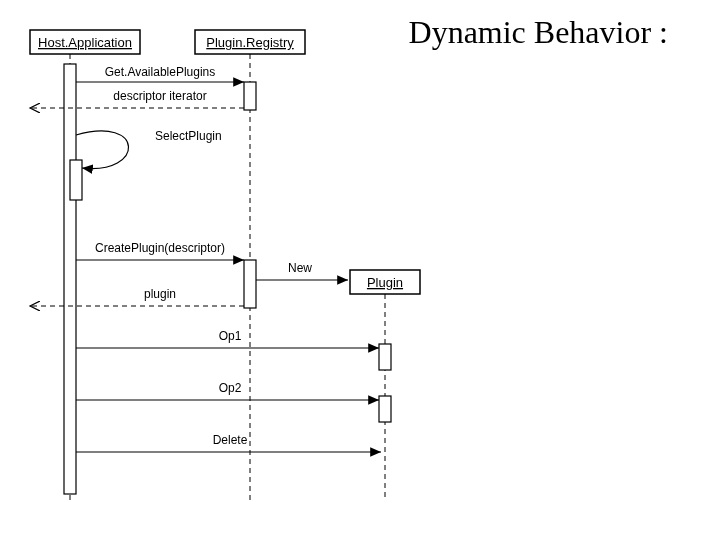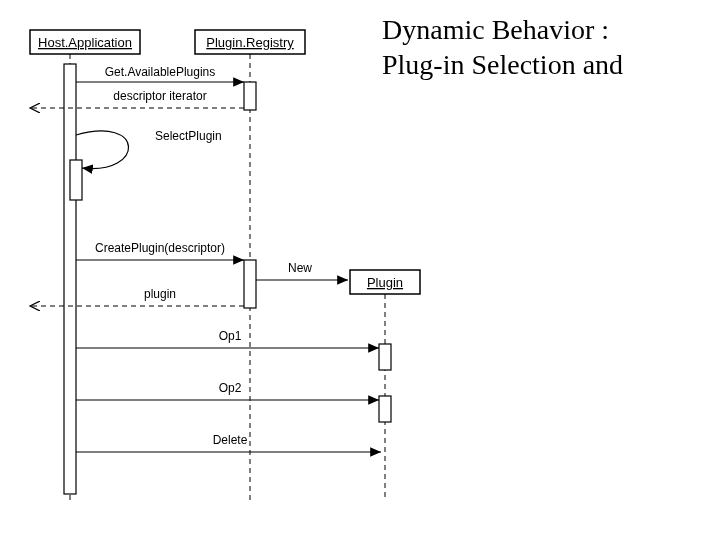--- a/index.html
+++ b/index.html
@@ -7,24 +7,24 @@
     padding: 0;
     width: 720px;
     height: 540px;
     background: #ffffff;
     font-family: "Times New Roman", Times, serif;
     position: relative;
   }
   .title {
     position: absolute;
     top: 12px;
-    left: 382px;
+    left: 348px;
     width: 320px;
-    text-align: left;
-    font-size: 28px;
+    text-align: right;
+    font-size: 32px;
     line-height: 1.25;
     color: #000;
   }
   svg {
     position: absolute;
     top: 0;
     left: 0;
   }
   .lifeline-box {
     fill: #ffffff;
@@ -46,21 +46,21 @@
     fill: #ffffff;
     stroke: #000000;
     stroke-width: 1.2;
   }
 </style>
 </head>
 <body>
 
 <div class="title">
   <span>Dynamic Behavior :</span><br>
-  <span>Plug-in Selection and</span><br>
+  <br>
 </div>
 
 <svg width="720" height="540">
   <defs>
     <marker id="arrow-solid" markerWidth="10" markerHeight="8" refX="9" refY="4" orient="auto">
       <path d="M0,0 L9,4 L0,8 Z" fill="#000"></path>
     </marker>
     <marker id="arrow-open" markerWidth="12" markerHeight="10" refX="10" refY="5" orient="auto">
       <path d="M0,0 L10,5 L0,10" fill="none" stroke="#000" stroke-width="1.2"></path>
     </marker>

